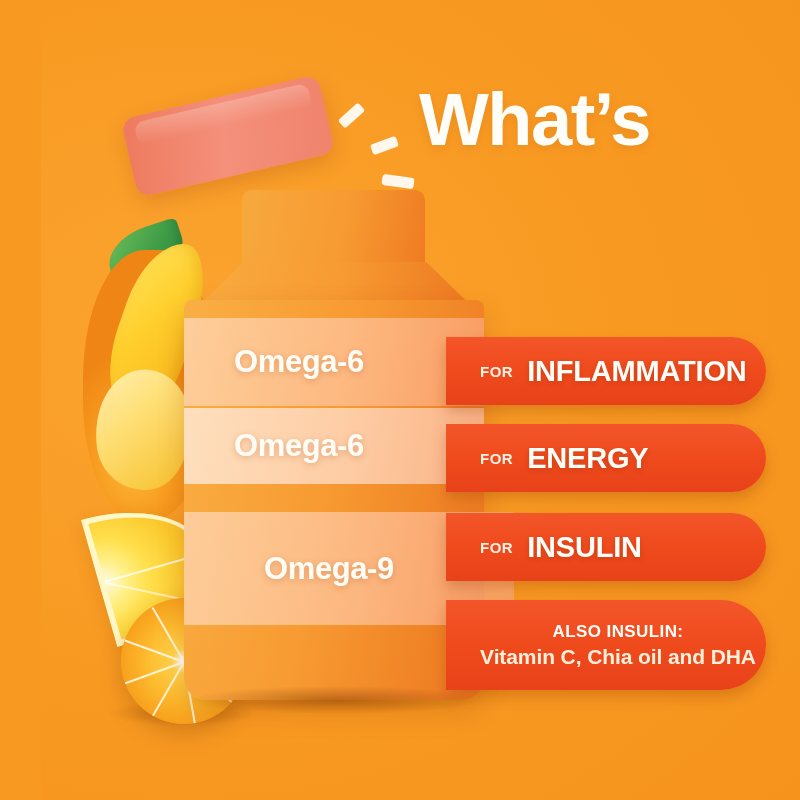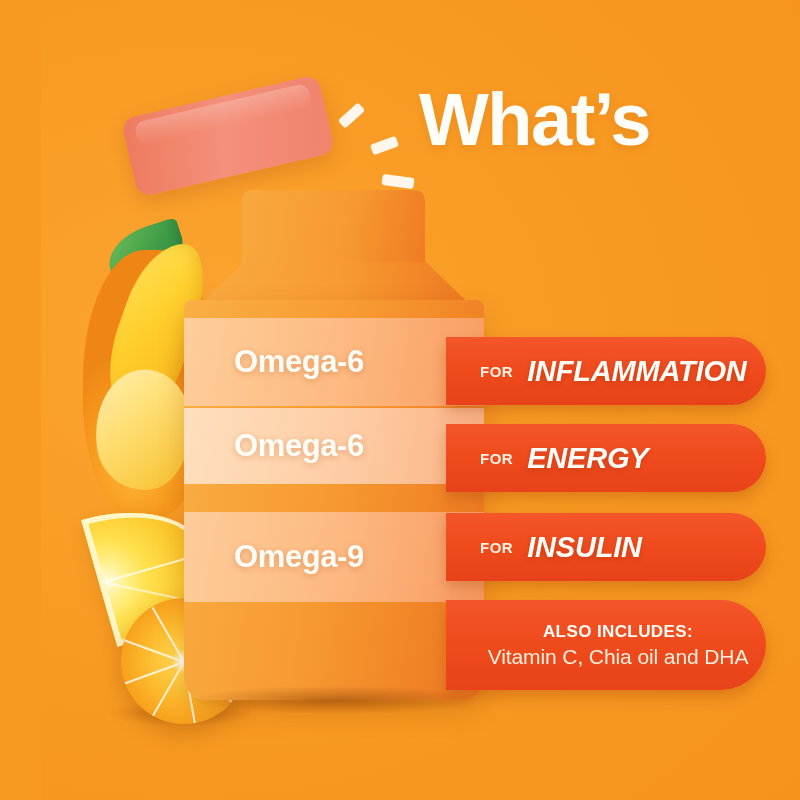--- a/index.html
+++ b/index.html
@@ -133,21 +133,21 @@
     position:absolute;left:143px;width:300px;
     display:flex;align-items:center;
   }
   .band-text{
     color:#FFFDF6;font-weight:800;font-size:31px;letter-spacing:-0.4px;
     padding-left:50px;
     text-shadow:0 2px 6px rgba(170,70,10,.28);
   }
   .b1{top:318px;height:88px;background:linear-gradient(100deg,rgba(255,214,178,.78) 0%,rgba(255,196,158,.72) 55%,rgba(252,168,124,.70) 100%);}
   .b2{top:408px;height:76px;background:linear-gradient(100deg,rgba(255,230,206,.88) 0%,rgba(255,214,186,.84) 55%,rgba(253,190,156,.80) 100%);}
-  .b3{top:512px;height:90px;background:linear-gradient(100deg,rgba(255,214,178,.78) 0%,rgba(255,196,158,.72) 55%,rgba(252,168,124,.70) 100%);}
+  .b3{top:512px;height:113px;background:linear-gradient(100deg,rgba(255,214,178,.78) 0%,rgba(255,196,158,.72) 55%,rgba(252,168,124,.70) 100%);padding-left:30px;}
 
   
   .pill{
     position:absolute;left:405px;
     background:linear-gradient(180deg,#F3562A 0%,#EF4A1C 52%,#E8421A 100%);
     border-radius:0 40px 40px 0;
     display:flex;align-items:center;
     box-shadow:0 7px 14px rgba(150,55,0,.28);
   }
   .p1{top:337px;width:320px;height:68px;}
@@ -155,28 +155,27 @@
   .p3{top:513px;width:320px;height:68px;}
   .p4{top:600px;width:320px;height:90px;border-radius:0 45px 45px 0;
       flex-direction:column;justify-content:center;align-items:center;}
   .for{
     color:#FFF1E4;font-weight:800;font-size:15px;letter-spacing:.5px;
     padding-left:34px;padding-right:14px;
   }
   .benefit{
     color:#FFFDF8;font-weight:800;font-size:29px;letter-spacing:-0.2px;
     text-shadow:0 2px 5px rgba(120,40,0,.25);
-    font-style:italic;
   }
   .also-title{
     color:#FFFDF8;font-weight:800;font-size:17px;letter-spacing:.4px;
     margin-bottom:3px;padding-left:24px;
   }
   .also-body{
-    color:#FFF0DC;font-weight:400;font-size:21px;letter-spacing:-0.1px;
+    color:#FFF0DC;font-weight:700;font-size:21px;letter-spacing:-0.1px;
     padding-left:24px;
   }
 </style>
 </head>
 <body>
 
 <div id="stage">
 
   <div class="sparkle sp1"></div>
   <div class="sparkle sp2"></div>
@@ -226,17 +225,17 @@
   </div>
   <div class="pill p2">
     <span class="for">FOR</span>
     <span class="benefit">ENERGY</span>
   </div>
   <div class="pill p3">
     <span class="for">FOR</span>
     <span class="benefit">INSULIN</span>
   </div>
   <div class="pill p4">
-    <span class="also-title">ALSO INCLUDES:</span>
+    <span class="also-title">ALSO INSULIN:</span>
     <span class="also-body">Vitamin C, Chia oil and DHA</span>
   </div>
 
 </div>
 
 </body></html>

